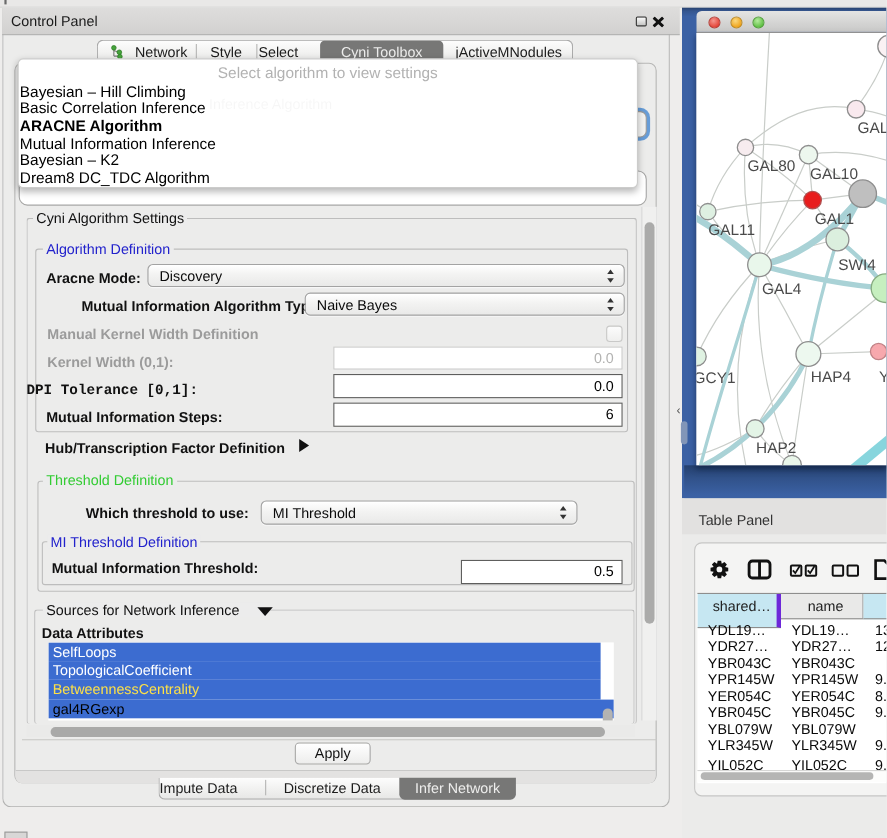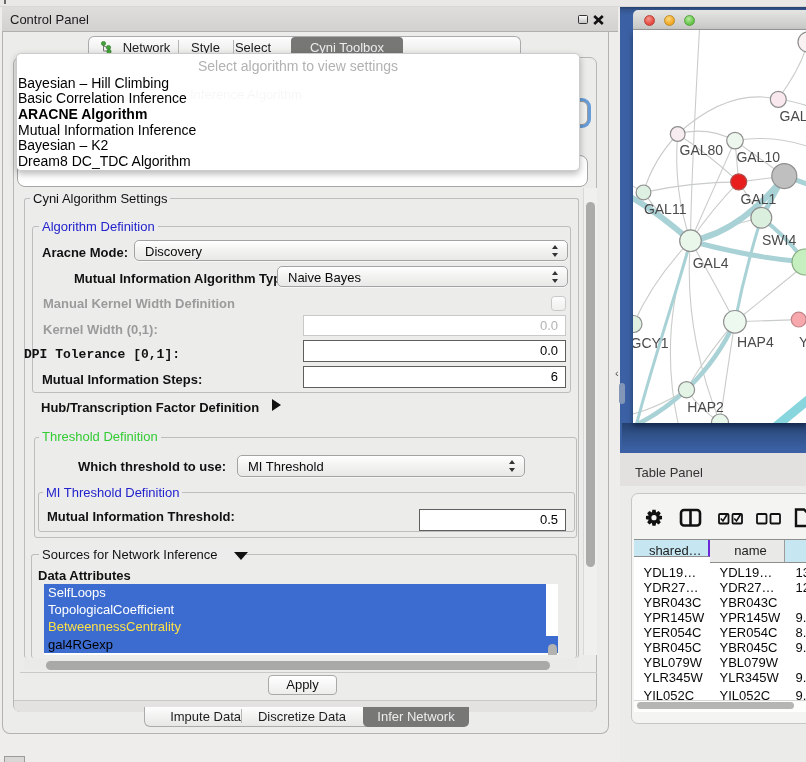--- a/index.html
+++ b/index.html
@@ -46,20 +46,21 @@
   <circle cx="2.5" cy="2.5" r="2.1" fill="#46a33c" stroke="#2c7d25" stroke-width="0.7"></circle>
   <circle cx="7.5" cy="6.5" r="2.1" fill="#46a33c" stroke="#2c7d25" stroke-width="0.7"></circle>
   <circle cx="8" cy="10.5" r="2.1" fill="#46a33c" stroke="#2c7d25" stroke-width="0.7"></circle>
  </svg>
  <span style="position:absolute;left:26px;top:0;width:63px;text-align:center;line-height:21px;">Network</span>
  <span style="position:absolute;left:89px;top:3px;height:16px;border-left:1px solid #b5b5b4;"></span>
  <span style="position:absolute;left:89px;top:0;width:55px;text-align:center;line-height:21px;">Style</span>
  <span style="position:absolute;left:144px;top:3px;height:16px;border-left:1px solid #b5b5b4;"></span>
  <span style="position:absolute;left:144px;top:0;width:40px;text-align:center;line-height:21px;">Select</span>
  <span style="position:absolute;left:202px;top:0;width:112px;height:22px;background:#777776;color:#ededec;text-align:center;line-height:21px;border-radius:4px 4px 0 0;">Cyni Toolbox</span>
+ <span style="position:absolute;left:314px;top:0;width:119px;text-align:center;line-height:21px;">jActiveMNodules</span>
 </div>
 
 <div class="abs" style="left:100px;top:101px;width:486px;height:22px;border-radius:6px;border:1px solid #9a9a9a;background:#f2f2f1;box-shadow:0 0 0 3px rgba(88,147,213,0.9);"></div>
 
 <div class="abs" style="left:17px;top:155px;width:571px;height:32px;border-radius:8px;border:1.5px solid #a6a6a5;background:#fff;box-sizing:border-box;"></div>
 
 <div class="abs" style="left:16px;top:53px;width:564px;height:118px;background:#fff;border:1px solid #cccccb;border-radius:5px;box-sizing:border-box;box-shadow:0 3px 7px rgba(0,0,0,0.28);"></div>
 <div class="abs" style="left:190px;top:87px;font-size:13px;color:rgba(0,0,0,0.035);">Inference Algorithm</div>
 <div class="abs" style="left:16px;top:58px;width:564px;text-align:center;font-size:14px;color:#b2b2b2;">Select algorithm to view settings</div>
 <div class="abs" style="left:18px;top:75.5px;font-size:14px;color:#000;line-height:15.7px;white-space:nowrap;">
@@ -127,21 +128,21 @@
 
 <div class="abs" style="left:583px;top:188px;width:13px;height:467px;background:#f0f0ef;border-left:1px solid #d8d8d7;"></div>
 <div class="abs" style="left:585.5px;top:202px;width:9px;height:365px;border-radius:5px;background:#ababaa;"></div>
 <div class="abs" style="left:24px;top:659px;width:553px;height:11px;background:#eaeae9;"></div>
 <div class="abs" style="left:46px;top:660.5px;width:504px;height:9px;border-radius:5px;background:#a9a9a8;"></div>
 <div class="abs" style="left:20px;top:671.5px;width:577px;height:1px;background:#c9c9c8;"></div>
 
 <div class="abs" style="left:268px;top:675px;width:69px;height:20px;border:1px solid #a9a9a8;border-radius:4px;background:linear-gradient(#ffffff,#ededec);box-sizing:border-box;text-align:center;font-size:13px;line-height:18px;color:#111;">Apply</div>
 
 <div class="abs" style="left:144px;top:707px;width:324px;height:20px;box-sizing:border-box;border:1px solid #ababab;border-top:none;border-radius:0 0 6px 6px;background:linear-gradient(#fdfdfd,#f2f2f1 50%,#e7e7e6);font-size:13px;color:#1c1c1c;">
- <span style="position:absolute;left:0;top:0;width:96px;text-align:right;line-height:19px;">Impute Data</span>
+ <span style="position:absolute;left:0;top:0;width:96px;text-align:left;line-height:19px;">Impute Data</span>
  <span style="position:absolute;left:96px;top:2px;height:14px;border-left:1px solid #b5b5b4;"></span>
  <span style="position:absolute;left:96px;top:0;width:122px;text-align:center;line-height:19px;">Discretize Data</span>
  <span style="position:absolute;left:218px;top:0;width:106px;height:20px;background:#777776;color:#ededec;text-align:center;line-height:19px;border-radius:0 0 5px 5px;">Infer Network</span>
 </div>
 
 <div class="abs" style="left:4px;top:756px;width:19px;height:8px;border:1px solid #9a9a99;background:#d8d7d6;"></div>
 
 <div class="abs" style="left:620px;top:7px;width:186px;height:446px;background:linear-gradient(#27416e 0,#35568f 3px,#3b61a4 8px,#3b61a4 100%);"></div>
 
 <div class="abs" style="left:622px;top:423px;width:184px;height:30px;background:linear-gradient(#24406e,#31528a 40%,#3b61a4 90%);"></div>
@@ -251,21 +252,21 @@
 <rect x="87.5" y="6" width="9.5" height="9.5" rx="1"></rect>
 <path d="M75.8 10.5 L78 13 L82 6.5" stroke-width="1.6"></path>
 <path d="M89.3 10.5 L91.5 13 L95.5 6.5" stroke-width="1.6"></path>
 <rect x="112" y="6" width="9.5" height="9.5" rx="1"></rect>
 <rect x="125.5" y="6" width="9.5" height="9.5" rx="1"></rect>
 </g>
 <path d="M151 1.5 L159 1.5 L163 5.5 L163 18 L151 18 Z" fill="none" stroke="#111" stroke-width="2.4"></path>
 </svg>
 
 <div class="abs" style="left:634px;top:538.7px;width:172px;height:172px;background:#fff;border-top:1px solid #8e8e8d;overflow:hidden;font-size:13px;">
- <div style="position:absolute;left:0;top:0;width:75.5px;height:17px;background:#c6e7f2;border-right:2px solid #6d28d9;border-bottom:1px solid #8e8e8d;box-sizing:border-box;text-align:center;text-indent:9px;line-height:22px;color:#222;">shared…</div>
+ <div style="position:absolute;left:0;top:0;width:75.5px;height:31px;background:#c6e7f2;border-right:4px solid #6d28d9;border-bottom:1px solid #8e8e8d;box-sizing:border-box;text-align:center;text-indent:9px;line-height:22px;color:#222;">shared…</div>
  <div style="position:absolute;left:75.5px;top:0;width:75px;height:23px;background:#e9e9e8;border-right:1px solid #9c9c9b;border-bottom:1px solid #8e8e8d;box-sizing:border-box;text-align:center;text-indent:8px;line-height:22px;color:#222;">name</div>
  <div style="position:absolute;left:150.5px;top:0;width:30px;height:23px;background:#c6e7f2;border-bottom:1px solid #8e8e8d;box-sizing:border-box;line-height:22px;color:#222;"></div>
  <div class="trow" style="top:26.5px;">
       <span class="c1">YDL19…</span>
       <span class="c2">YDL19…</span>
       <span class="c3">13</span>
     </div>
  <div class="trow" style="top:41.5px;">
       <span class="c1">YDR27…</span>
       <span class="c2">YDR27…</span>

